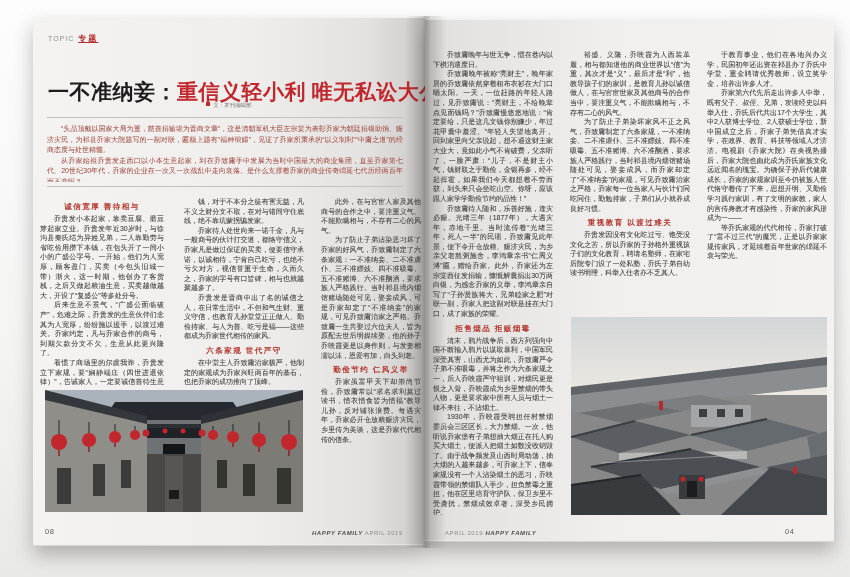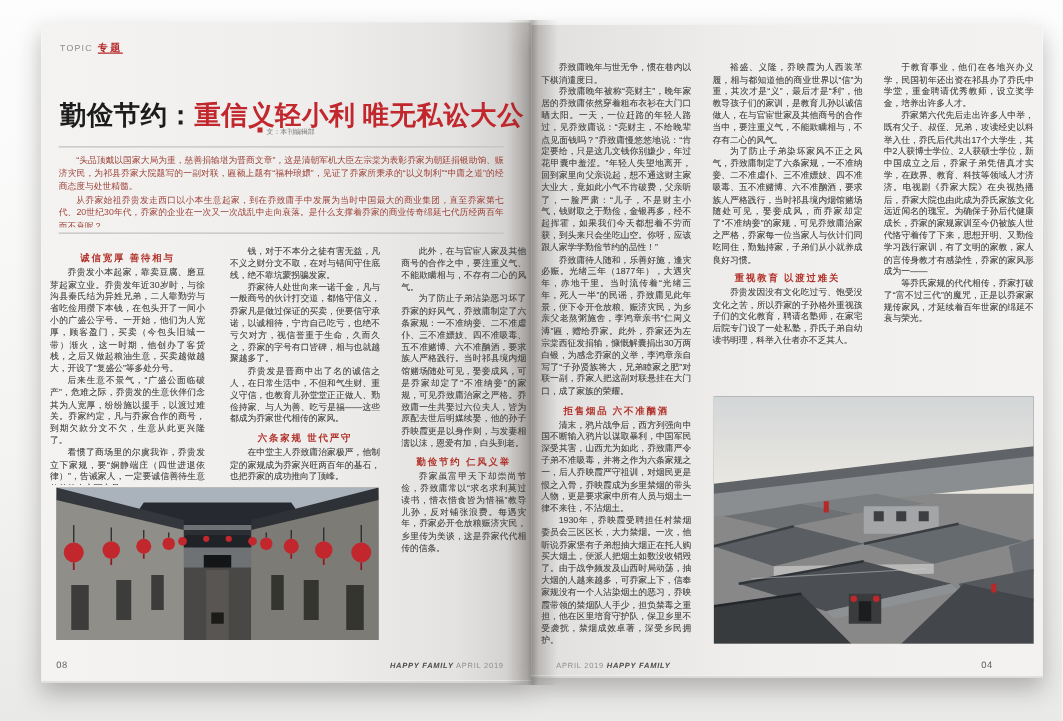--- a/index.html
+++ b/index.html
@@ -37,21 +37,21 @@
   .edge{position:absolute;left:0;right:0;bottom:0;height:2px;background:linear-gradient(180deg,rgba(255,255,255,.7),rgba(0,0,0,.15));}
 </style>
 </head>
 <body>
 
 <div class="scene">
 
   <div class="page page-left">
     <div class="topic"><span>TOPIC</span><span class="cn">专题</span></div>
 
-    <h1 class="title"><span class="black">勤俭节约：</span><span class="red">重信义轻小利 唯无私讼大公</span></h1>
+    <h1 class="title"><span class="black">一不准纳妾：</span><span class="red">重信义轻小利 唯无私讼大公</span></h1>
 
     <div class="byline"><span class="sq"></span><span>文：本刊编辑部</span></div>
 
     <div class="rule" style="top:99px"></div>
     <div class="intro">
         <p>“头品顶戴以国家大局为重，慈善捐输堪为晋商文章”，这是清朝军机大臣左宗棠为表彰乔家为朝廷捐银助饷、赈济灾民，为祁县乔家大院题写的一副对联，匾额上题有“福种琅嬛”，见证了乔家所秉承的“以义制利”“中庸之道”的经商态度与处世精髓。</p>
         <p>从乔家始祖乔贵发走西口以小本生意起家，到在乔致庸手中发展为当时中国最大的商业集团，直至乔家第七代、20世纪30年代，乔家的企业在一次又一次战乱中走向衰落。是什么支撑着乔家的商业传奇绵延七代历经两百年而不衰呢？</p>
       </div>
     <div class="rule" style="top:168px"></div>
 
@@ -134,21 +134,21 @@
     <div class="footer" style="left:180px;top:512px;width:190px;text-align:right"><span class="brand">HAPPY FAMILY</span> <span>APRIL 2019</span></div>
     <div class="pagenum" style="left:12px;top:509px">08</div>
     <div class="edge"></div>
   </div>
 
   <div class="page page-right">
     <div class="col" style="left:8px;top:30px;width:120px;height:465px">
         <p>乔致庸晚年与世无争，惯在巷内以下棋消遣度日。</p>
         <p>乔致庸晚年被称“亮财主”，晚年家居的乔致庸依然穿着粗布衣衫在大门口晒太阳。一天，一位赶路的年轻人路过，见乔致庸说：“亮财主，不给晚辈点见面钱吗？”乔致庸慢悠悠地说：“肯定要给，只是这几文钱你别嫌少，年过花甲囊中羞涩。”年轻人失望地离开，回到家里向父亲说起，想不通这财主家大业大，竟如此小气不肯破费，父亲听了，一脸严肃：“儿子，不是财主小气，钱财取之于勤俭，金银再多，经不起挥霍，如果我们今天都想着不劳而获，到头来只会坐吃山空。你呀，应该跟人家学学勤俭节约的品性！”</p>
         <p>乔致庸待人随和，乐善好施，逢灾必赈。光绪三年（1877年），大遇灾年，赤地千里。当时流传着“光绪三年，死人一半”的民谣，乔致庸见此年景，便下令开仓放粮、赈济灾民，为乡亲父老熬粥施舍，李鸿章亲书“仁周义溥”匾，赠给乔家。此外，乔家还为左宗棠西征发捐输，慷慨解囊捐出30万两白银，为感念乔家的义举，李鸿章亲自写了“子孙贤族将大，兄弟睦家之肥”对联一副，乔家人把这副对联悬挂在大门口，成了家族的荣耀。</p>
-        <h4>拒售烟品 六不准酗酒</h4>
+        <h4>拒售烟品 拒贩烟毒</h4>
         <p>清末，鸦片战争后，西方列强向中国不断输入鸦片以谋取暴利，中国军民深受其害，山西尤为如此，乔致庸严令子弟不准吸毒，并将之作为六条家规之一，后人乔映霞严守祖训，对烟民更是恨之入骨，乔映霞成为乡里禁烟的带头人物，更是要求家中所有人员与烟土一律不来往，不沾烟土。</p>
         <p>1930年，乔映霞受聘担任村禁烟委员会三区区长，大力禁烟。一次，他听说乔家堡有子弟想抽大烟正在托人购买大烟土，便派人把烟土如数没收销毁了。由于战争频发及山西时局动荡，抽大烟的人越来越多，可乔家上下，信奉家规没有一个人沾染烟土的恶习，乔映霞带领的禁烟队人手少，担负禁毒之重担，他在区里培育守护队，保卫乡里不受袭扰，禁烟成效卓著，深受乡民拥护。</p>
       </div>
     <div class="col" style="left:145px;top:30px;width:120px;height:262px">
         <p>裕盛、义隆，乔映霞为人西装革履，相与都知道他的商业世界以“信”为重，其次才是“义”，最后才是“利”，他教导孩子们的家训，是教育儿孙以诚信做人，在与官宦世家及其他商号的合作当中，要注重义气，不能欺瞒相与，不存有二心的风气。</p>
         <p>为了防止子弟染坏家风不正之风气，乔致庸制定了六条家规，一不准纳妾、二不准虐仆、三不准嫖妓、四不准吸毒、五不准赌博、六不准酗酒，要求族人严格践行，当时祁县境内烟馆赌场随处可见，娶妾成风，而乔家却定了“不准纳妾”的家规，可见乔致庸治家之严格，乔家每一位当家人与伙计们同吃同住，勤勉持家，子弟们从小就养成良好习惯。</p>
         <h4>重视教育 以渡过难关</h4>
         <p>乔贵发因没有文化吃过亏、饱受没文化之苦，所以乔家的子孙格外重视孩子们的文化教育，聘请名塾师，在家宅后院专门设了一处私塾，乔氏子弟自幼读书明理，科举入仕者亦不乏其人。</p>
       </div>
     <div class="col" style="left:282px;top:30px;width:120px;height:262px">

